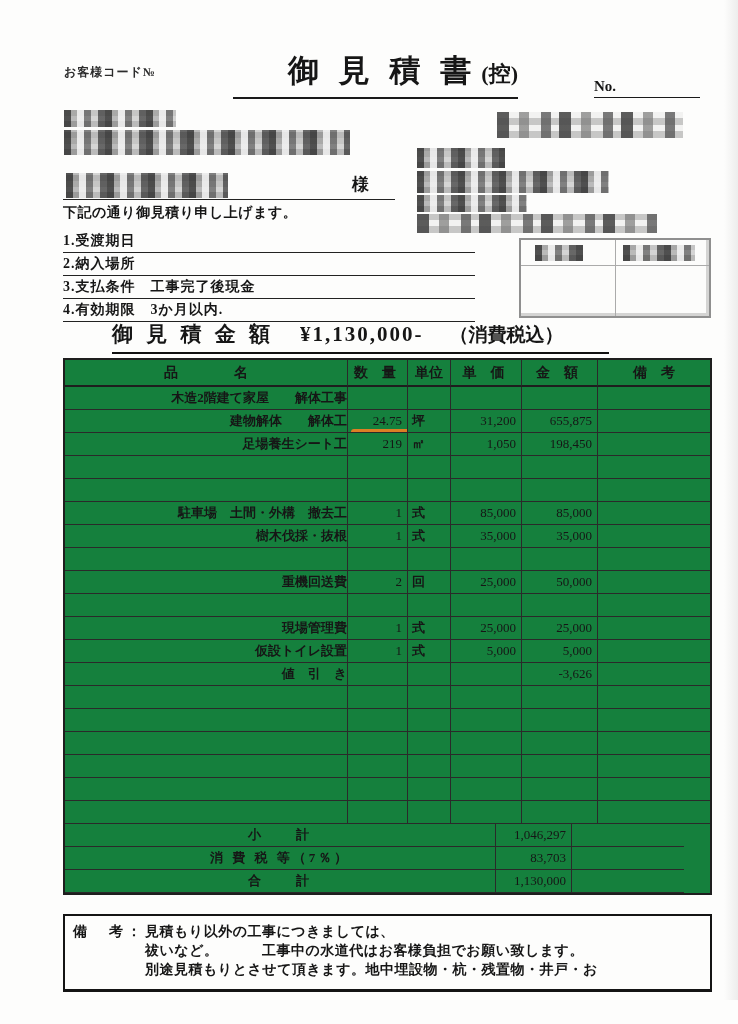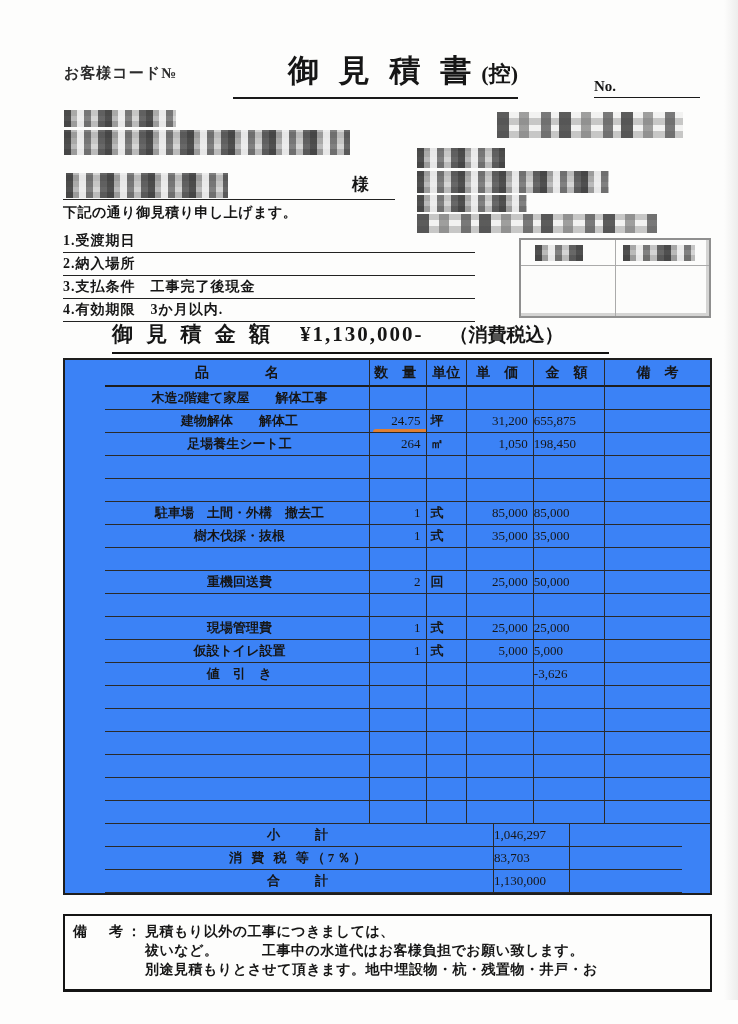--- a/index.html
+++ b/index.html
@@ -20,21 +20,21 @@
       repeating-linear-gradient(0deg, rgba(40,40,40,.45) 0 6px, rgba(215,215,215,.5) 6px 11px, rgba(100,100,100,.4) 11px 17px);
   }
   .mosaic.sparse {
     opacity:.8;
     background-image:
       repeating-linear-gradient(90deg, rgba(30,30,30,.9) 0 12px, rgba(255,255,255,0) 12px 22px, rgba(90,90,90,.7) 22px 32px, rgba(255,255,255,0) 32px 44px, rgba(50,50,50,.8) 44px 54px, rgba(255,255,255,0) 54px 62px),
       repeating-linear-gradient(0deg, rgba(60,60,60,.35) 0 7px, rgba(220,220,220,.4) 7px 13px);
   }
 
   
-  .cust-code { position:absolute; left:64px; top:64px; font-size:15px; font-weight:bold; letter-spacing:1px; color:#2c2c2c; }
+  .cust-code { position:absolute; left:64px; top:64px; font-size:12px; font-weight:bold; letter-spacing:1px; color:#2c2c2c; }
   .title-wrap { position:absolute; left:233px; top:50px; width:285px; text-align:right;
     border-bottom:2.5px solid #1a1a1a; padding-bottom:5px; white-space:nowrap; }
   .title-main { font-size:31px; font-weight:bold; letter-spacing:6px; }
   .title-suffix { font-size:22px; font-weight:bold; }
   .no-line { position:absolute; left:594px; top:78px; width:106px; border-bottom:1.5px solid #1a1a1a;
     font-size:15px; font-weight:bold; padding-bottom:2px; }
 
   .name-underline { position:absolute; left:63px; top:172px; width:332px; height:28px; border-bottom:1.5px solid #222; }
   .sama { position:absolute; left:352px; top:173px; font-size:17px; font-weight:bold; }
   .greeting { position:absolute; left:63px; top:204px; font-size:14px; font-weight:bold; letter-spacing:.5px; }
@@ -53,36 +53,36 @@
 
   
   .amount-line { position:absolute; left:112px; top:320px; width:497px;
     border-bottom:2.5px solid #111; padding-bottom:4px;
     display:flex; align-items:baseline; gap:26px; white-space:nowrap; }
   .amount-line .lbl { font-size:21px; font-weight:bold; letter-spacing:4px; }
   .amount-line .val { font-size:21px; font-weight:bold; letter-spacing:2px; }
   .amount-line .tax { font-size:19px; font-weight:bold; }
 
   
-  .tbl { position:absolute; left:63px; top:358px; width:649px; border:2px solid #1e1e1e; background:#3b82f6;padding-left:40px; }
+  .tbl { position:absolute; left:63px; top:358px; width:649px; border:2px solid #1e1e1e; background:#15803d; }
   .trow { display:flex; }
   .trow .cell { border-right:1px solid #2a2a2a; border-bottom:1px solid #2a2a2a;
     font-size:13px; line-height:21px; overflow:hidden; white-space:nowrap; position:relative; }
   .trow .cell:last-child { border-right:none; }
   .thead .cell { height:27px; line-height:26px; text-align:center; font-size:14px; font-weight:bold; border-bottom:2px solid #1e1e1e; }
   .tdata .cell { height:23px; line-height:22px; }
-  .c0 { width:283px; text-align:center; padding-left:5px; font-weight:bold; }
+  .c0 { width:283px; text-align:right; padding-left:5px; font-weight:bold; }
   .c1 { width:60px; text-align:right; padding-right:5px; }
   .c2 { width:43px; text-align:left; padding-left:4px; font-weight:bold; }
   .c3 { width:71px; text-align:right; padding-right:5px; }
-  .c4 { width:76px; padding-right:5px; }
+  .c4 { width:76px; text-align:right; padding-right:5px; }
   .c5 { width:112px; }
   .thead .c0, .thead .c2 { padding:0; text-align:center; }
   .tsum .cell { height:23px; line-height:22px; }
-  .sum-label { width:389px; text-align:center; font-size:15px; font-weight:bold; letter-spacing:3px;
+  .sum-label { width:431px; text-align:center; font-size:15px; font-weight:bold; letter-spacing:3px;
     border-right:1px solid #2a2a2a; border-bottom:1px solid #2a2a2a; }
   .hl { position:absolute; z-index:3; height:6px; border-radius:3px; opacity:.92; }
 
   
   .note-box { position:absolute; left:63px; top:914px; width:649px; height:78px;
     border:2px solid #141414; border-bottom-width:3.5px; padding:6px 24px 0 8px;
     font-size:14px; font-weight:bold; line-height:19px; letter-spacing:.5px; }
   .note-box .l1 { display:flex; }
   .note-box .note-label { width:72px; letter-spacing:4px; }
   .note-box .indent { padding-left:72px; }
@@ -156,21 +156,21 @@
       <div class="trow tdata">
         <div class="cell c0">建物解体　　解体工</div>
         <div class="cell c1">24.75<div class="hl" style="left: 3px; bottom: -3px; width: 82px; background: rgb(238, 127, 34);"></div></div>
         <div class="cell c2">坪</div>
         <div class="cell c3">31,200</div>
         <div class="cell c4">655,875</div>
         <div class="cell c5"></div>
       </div>
       <div class="trow tdata">
         <div class="cell c0">足場養生シート工</div>
-        <div class="cell c1">264</div>
+        <div class="cell c1">219</div>
         <div class="cell c2">㎡</div>
         <div class="cell c3">1,050</div>
         <div class="cell c4">198,450</div>
         <div class="cell c5"></div>
       </div>
       <div class="trow tdata">
         <div class="cell c0"></div>
         <div class="cell c1"></div>
         <div class="cell c2"></div>
         <div class="cell c3"></div>

